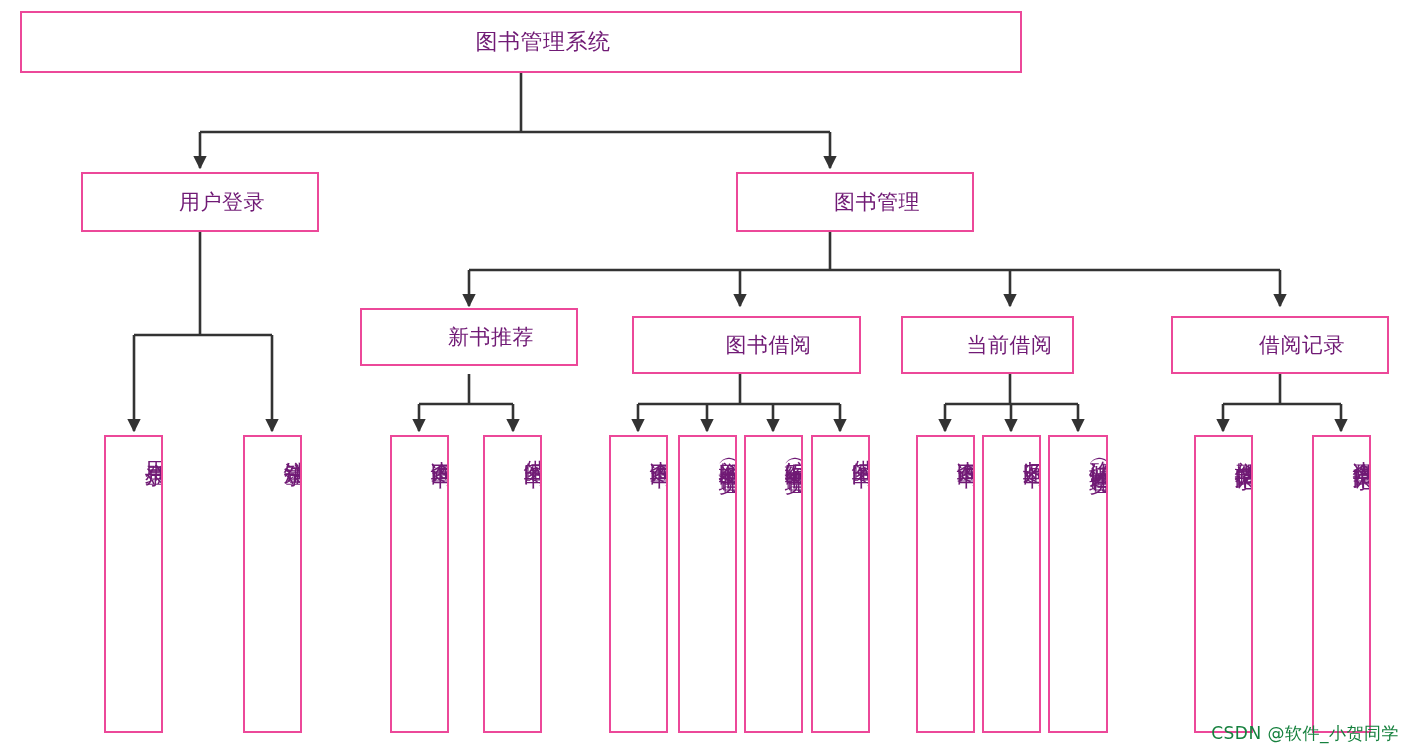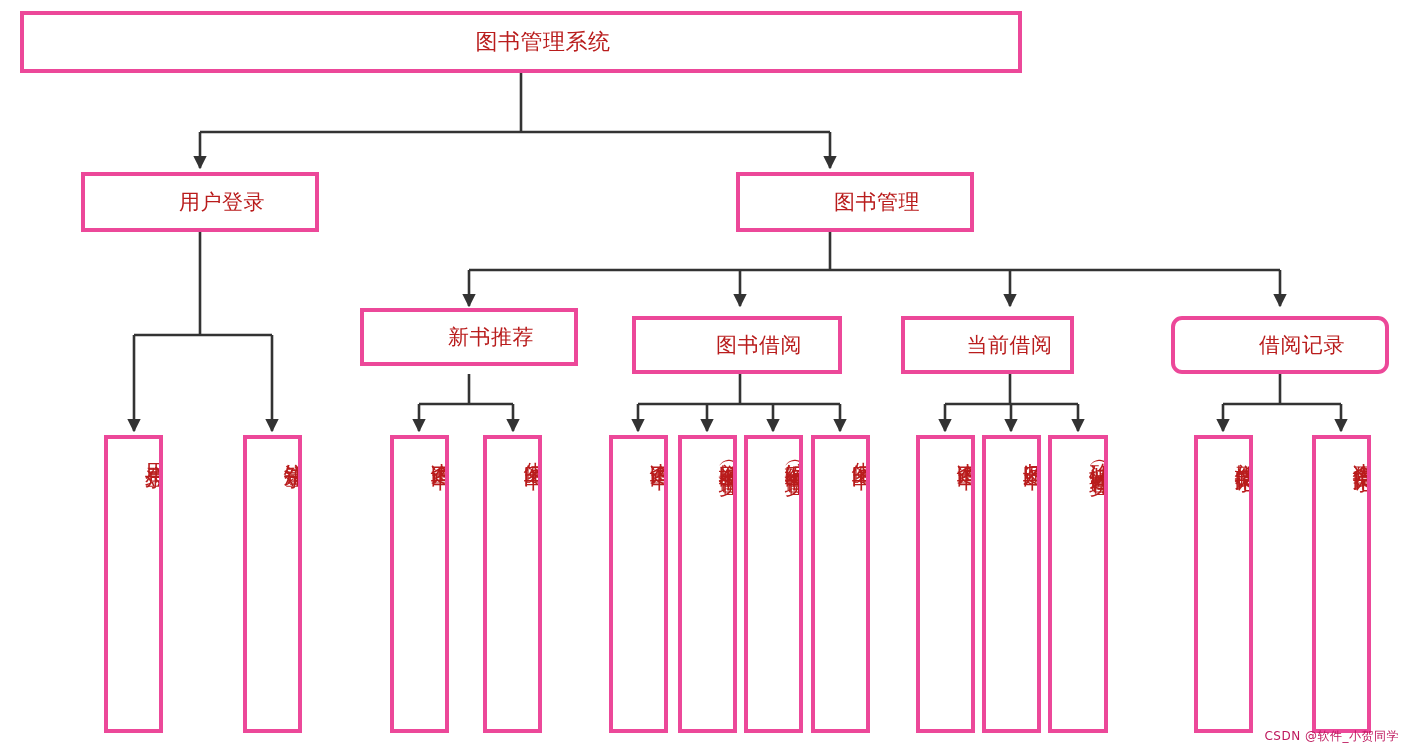--- a/index.html
+++ b/index.html
@@ -24,26 +24,26 @@
     position: absolute;
     left: 0;
     top: 0;
     width: 1405px;
     height: 747px;
     pointer-events: none;
   }
   .node {
     position: absolute;
     box-sizing: border-box;
-    border: 4px solid #ec4899;
+    border: 2px solid #ec4899;
     background: #ffffff;
     display: flex;
     align-items: center;
     justify-content: center;
-    color: #b91c1c;
+    color: #701a75;
     overflow: hidden;
     padding-left: 44px;
   }
   .node .label {
     display: block;
     text-align: center;
     line-height: 1.18;
     letter-spacing: 0.5px;
     white-space: nowrap;
   }
@@ -65,22 +65,22 @@
     text-orientation: upright;
     font-size: 22px;
     line-height: 1.02;
     letter-spacing: 2px;
     white-space: nowrap;
   }
   #watermark {
     position: absolute;
     right: 6px;
     bottom: 2px;
-    font-size: 12px;
-    color: #be185d;
+    font-size: 17px;
+    color: #15803d;
     letter-spacing: 0.5px;
     white-space: nowrap;
     font-family: "DejaVu Sans", "Liberation Sans", sans-serif;
   }
 </style>
 </head>
 <body>
 
 <div id="canvas">
 
@@ -141,27 +141,27 @@
   <div class="node horiz" style="left:81px; top:172px; width:238px; height:60px;">
     <span class="label">用户登录</span>
   </div>
   <div class="node horiz" style="left:711px; top:172px; width:238px; height:60px;margin-left:25px;">
     <span class="label">图书管理</span>
   </div>
 
   <div class="node horiz" style="left:360px; top:308px; width:218px; height:58px;">
     <span class="label">新书推荐</span>
   </div>
-  <div class="node horiz" style="left:632px; top:316px; width:210px; height:58px;">
+  <div class="node horiz" style="left:632px; top:316px; width:229px; height:58px;">
     <span class="label">图书借阅</span>
   </div>
   <div class="node horiz" style="left:901px; top:316px; width:173px; height:58px;">
     <span class="label">当前借阅</span>
   </div>
-  <div class="node horiz" style="left:1171px; top:316px; width:218px; height:58px;border-radius:11px;">
+  <div class="node horiz" style="left:1171px; top:316px; width:218px; height:58px;">
     <span class="label">借阅记录</span>
   </div>
 
   <div class="node vert" style="left:104px; top:435px; width:59px; height:298px;">
     <span class="label">用户登录</span>
   </div>
   <div class="node vert" style="left:243px; top:435px; width:59px; height:298px;">
     <span class="label">注销登录</span>
   </div>
 

